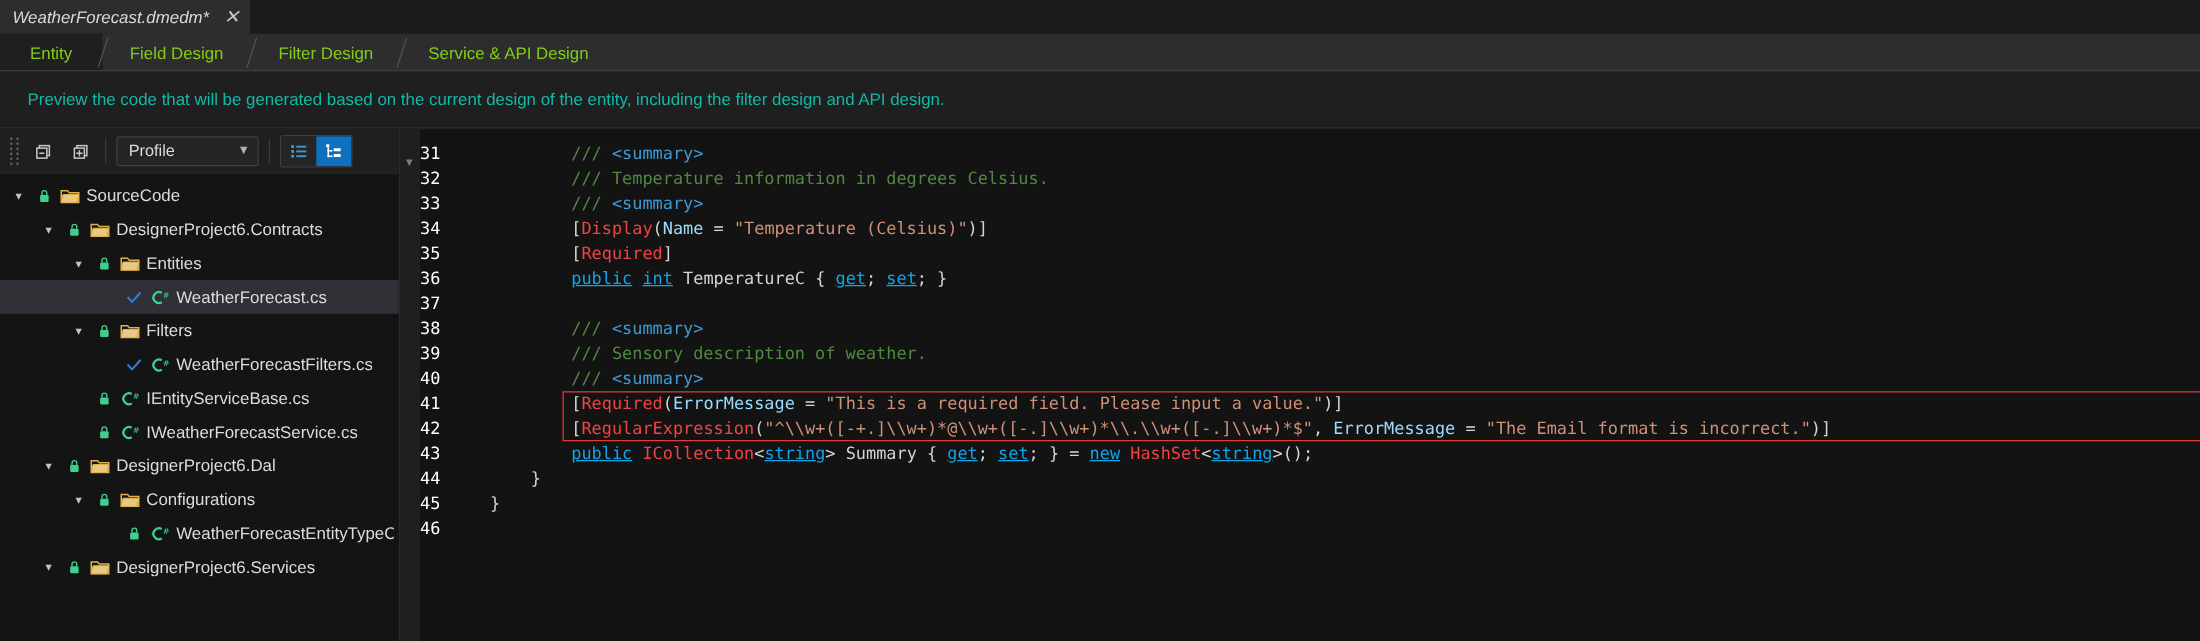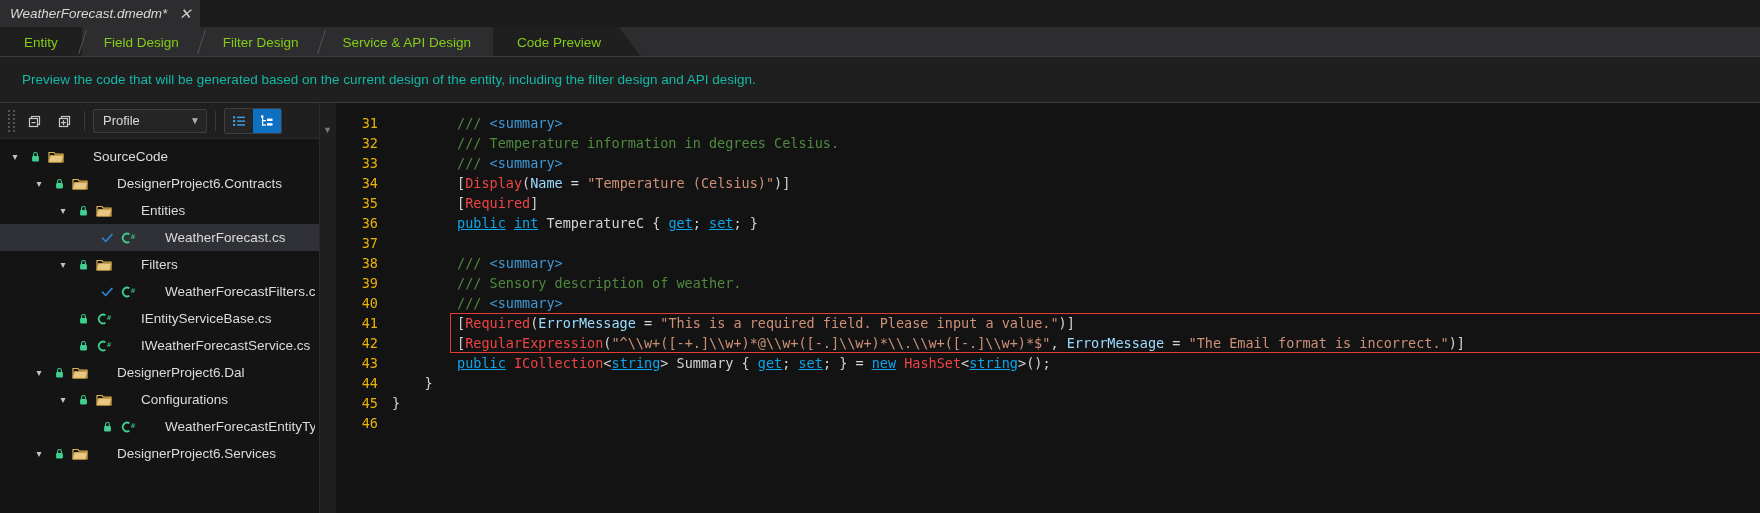--- a/index.html
+++ b/index.html
@@ -79,34 +79,34 @@
 
   .tree { flex: 1; overflow: hidden; padding-top: 4px; background: #141415; }
   .trow {
     height: 27px; display: flex; align-items: center; gap: 5px;
     color: #dcdcdc; font-size: 13.5px; white-space: nowrap; padding-right: 4px;
   }
   .trow.selected { background: #2f3136; }
   .chevron { width: 14px; display: flex; align-items: center; justify-content: center; color: #c3c3c3; font-size: 10px; flex: none; }
   .chevron.empty { visibility: hidden; }
   .ic { width: 16px; height: 16px; flex: none; display: flex; align-items: center; justify-content: center; }
-  .tlabel { overflow: hidden; margin-left: 24px; }
+  .tlabel { overflow: hidden; }
 
   
   .editor { flex: 1; min-width: 0; background: #131314; display: flex; position: relative; overflow: hidden; }
   .gutterbar { width: 16px; flex: none; background: #1f1f20; position: relative; }
   .gutterbar .gchev { position: absolute; top: 22px; left: 3px; color: #7a7a7a; font-size: 9px; }
   .code {
     flex: 1; min-width: 0; position: relative;
     font-family: "DejaVu Sans Mono", "Liberation Mono", monospace;
     font-size: 13.5px; line-height: 20px; padding-top: 10px;
     white-space: pre; overflow: hidden;
   }
   .cline { height: 20px; display: flex; align-items: center; }
-  .lnum { width: 56px; flex: none; text-align: right; padding-right: 14px; color: #eab308; }
+  .lnum { width: 56px; flex: none; padding-right: 14px; color: #ffffff; }
   .ctext { flex: 1; min-width: 0; }
   .hlbox {
     position: absolute; border: 1.5px solid #e23c33; pointer-events: none;
   }
 
   
   .c-comment { color: #4f8a3f; }
   .c-xmldoc  { color: #3f9ad6; }
   .c-type    { color: #ef4444; }
   .c-kw      { color: #0ea5e9; text-decoration: underline; }
@@ -133,23 +133,20 @@
       <span>Entity</span>
     </div>
     <div class="tab sep">
       <span>Field Design</span>
     </div>
     <div class="tab sep">
       <span>Filter Design</span>
     </div>
     <div class="tab sep">
       <span>Service &amp; API Design</span>
-    </div>
-    <div class="tab current">
-      <span>Code Preview</span>
     </div>
     <div class="tabfill"></div>
   </div>
 
   <div class="desc">
     <span>Preview the code that will be generated based on the current design of the entity, including the filter design and API design.</span>
   </div>
   <div class="descline"></div>
 
   <div class="body">

